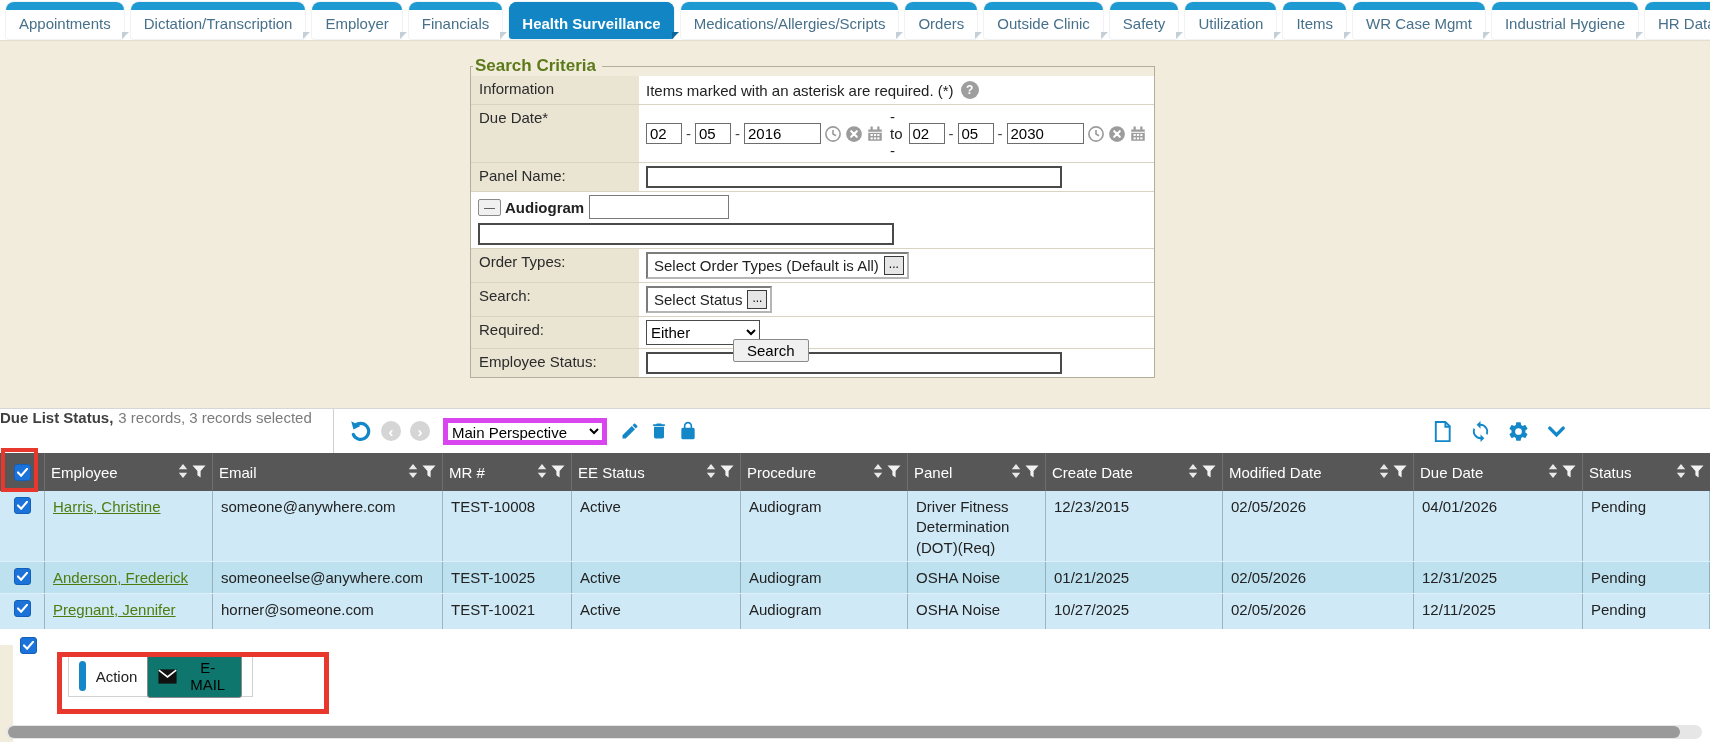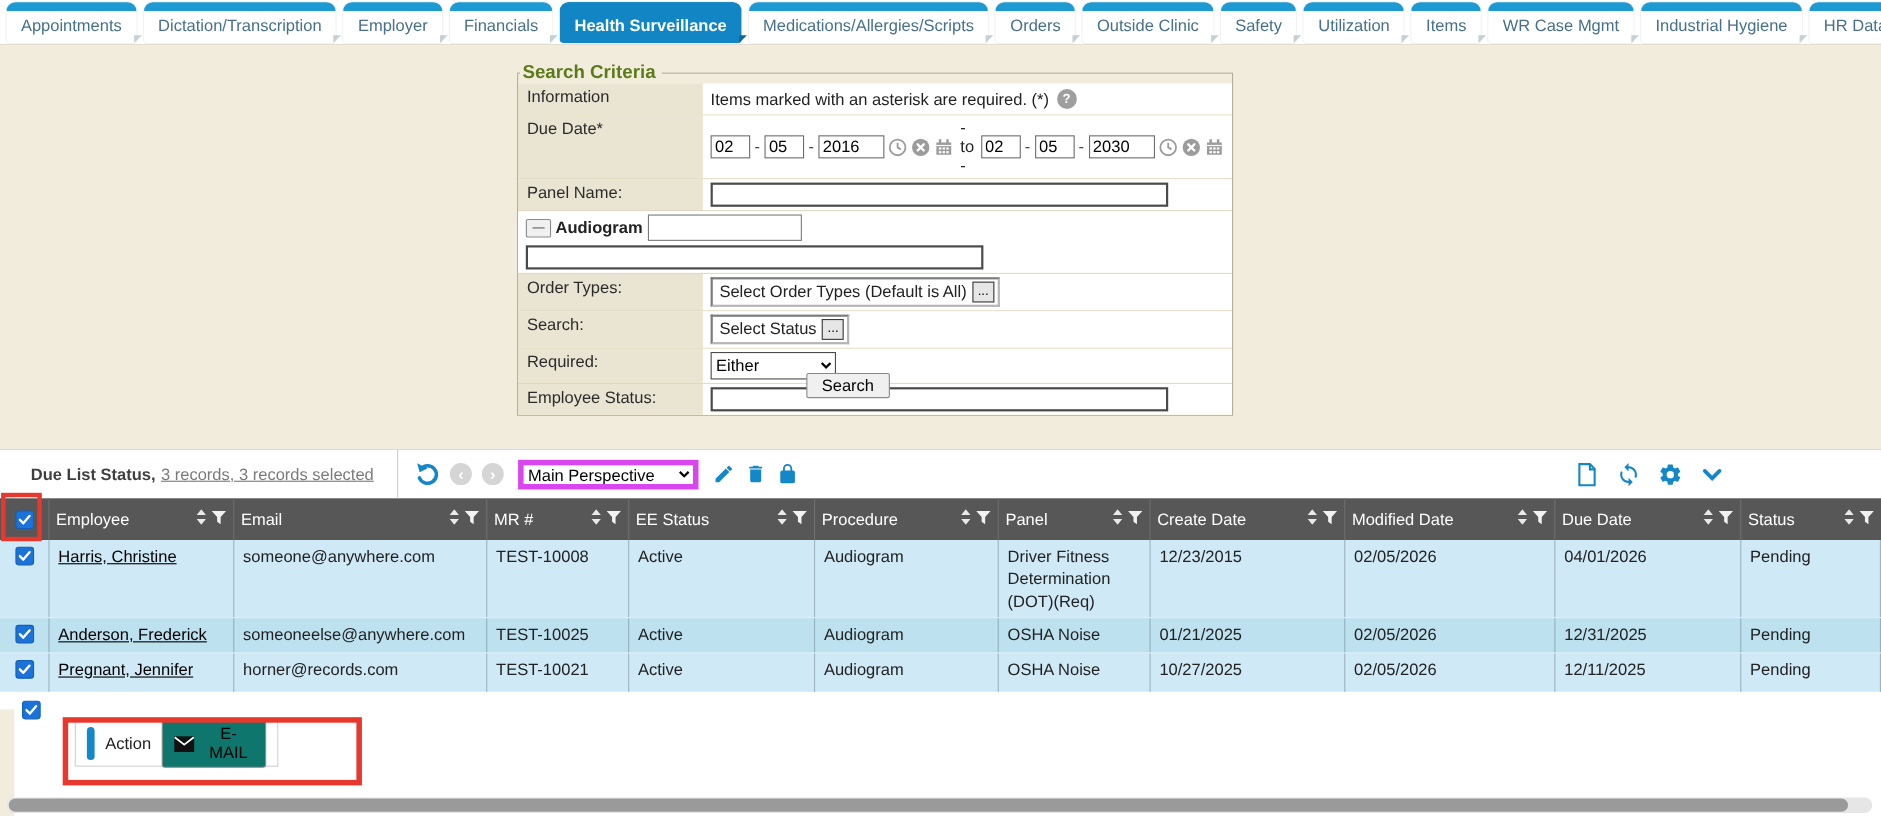--- a/index.html
+++ b/index.html
@@ -44,21 +44,21 @@
   .srow { display:flex; border-top:1px solid #d9d4c2; background:#fef9c3; }
   .srow:first-of-type { border-top:none; }
   .slabel { width:168px; flex:0 0 168px; background:#eae4d3; padding:4px 8px; color:#2b2b2b; }
   .svalue { flex:1; background:#fff; padding:3px 7px; display:flex; align-items:center; gap:4px; }
   .svalue.col { flex-direction:column; align-items:flex-start; justify-content:center; gap:4px; }
   .h28{min-height:28px}.h31{min-height:31px}.h54{min-height:54px}.h30{min-height:30px}.h29{min-height:29px}
 
   .qcircle { width:18px; height:18px; border-radius:50%; background:#9e9e9e; color:#fff;
     font-weight:bold; font-size:12px; display:inline-flex; align-items:center; justify-content:center; margin-left:3px; }
   .din { width:36px; height:21px; border:1px solid #6d6d6d; font:15px "Liberation Sans",sans-serif; padding:1px 3px; }
-  .din.year { width:60px; }
+  .din.year { width:77px; }
   .dash { color:#444; margin:0 1px; }
   .gico { color:#9c9c9c; display:inline-flex; }
   .gico svg { width:18px; height:18px; }
   .winp { width:416px; height:22px; border:2px solid #4a4a4a; font:15px "Liberation Sans",sans-serif; padding:1px 4px; }
   .minusbtn { width:23px; height:17px; border:1px solid #8a8a8a; background:#f0f0f0; border-radius:2px;
     font-size:11px; line-height:1; color:#333; display:inline-flex; align-items:center; justify-content:center; }
   .chipname { font-weight:bold; margin:0 5px 0 4px; }
   .smallinp { width:140px; height:24px; border:1px solid #7a7a7a; font:15px "Liberation Sans",sans-serif; }
   .selbox { display:inline-flex; align-items:center; gap:5px; background:#fff;
     border:2px solid #b5b5b5; border-top-color:#7c7c7c; border-left-color:#7c7c7c; padding:2px 3px 2px 6px; }
@@ -67,23 +67,23 @@
   .reqsel { width:114px; height:25px; border:1px solid #4a4a4a; font:15px "Liberation Sans",sans-serif; background:#fff; }
   .searchbtn {
     position:absolute; left:733px; top:298px; padding:2px 13px; font:15px "Liberation Sans",sans-serif;
     background:#f0f0f0; border:1px solid #8a8a8a; border-radius:2px; cursor:pointer;
   }
 
   
   .gridsec { position:absolute; top:408px; left:0; width:1710px; height:334px; background:#fff; border-top:1px solid #d6d6d6; }
   .gtb { height:44px; display:flex; align-items:center; }
   .gtb-title { width:334px; flex:0 0 334px; height:100%; border-right:1px solid #cfcfcf;
-    display:flex; align-items:center; padding-left:0; gap:5px;margin-left:28px; }
+    display:flex; padding-left:0; gap:5px; }
   .gtb-title b { color:#3f3f3f; }
-  .gtb-title span { color:#7b7b7b;text-decoration:underline; }
+  .gtb-title span { color:#7b7b7b; }
   .gtb-left { display:flex; align-items:center; gap:9px; padding-left:14px; }
   .bico { color:#1487c8; display:inline-flex; cursor:pointer; }
   .bico svg { width:20px; height:20px; }
   .bico.big svg { width:24px; height:24px; }
   .navcircle { width:20px; height:20px; border-radius:50%; background:#d5d5d5; color:#fff;
     display:inline-flex; align-items:center; justify-content:center; font-size:15px; font-weight:bold; line-height:1; }
   .perssel { width:164px; height:27px; border:5px solid #d946ef; font:15px "Liberation Sans",sans-serif; background:#fff; margin:0 4px; }
   .gtb-right { margin-left:auto; display:flex; align-items:center; gap:15px; padding-right:142px; }
   .gtb-right .bico svg { width:23px; height:23px; }
 
@@ -96,21 +96,21 @@
   .c1{width:168px;flex:0 0 168px}.c2{width:230px;flex:0 0 230px}.c3{width:129px;flex:0 0 129px}
   .c4{width:169px;flex:0 0 169px}.c5{width:167px;flex:0 0 167px}.c6{width:138px;flex:0 0 138px}
   .c7{width:177px;flex:0 0 177px}.c8{width:191px;flex:0 0 191px}.c9{width:169px;flex:0 0 169px}
   .c10{width:127px;flex:0 0 127px;border-right:none}
   .trow { display:flex; align-items:stretch; }
   .trow.alt1 { background:#cfe9f6; }
   .trow.alt2 { background:#bee1f0; border-top:1px solid #ddeff8; border-bottom:1px solid #ddeff8; }
   .rh70{height:70px}.rh33{height:33px}.rh35{height:35px}
   .td { padding:6px 8px; border-right:1px solid rgba(80,95,105,.38); overflow:hidden; line-height:1.35; }
   .td.ck { display:flex; justify-content:center; padding:6px 0 0; }
-  .emp-link { color:#000000; text-decoration:underline; cursor:pointer; }
+  .emp-link { color:#4d7c0f; text-decoration:underline; cursor:pointer; }
 
   .cbx { width:17px; height:17px; background:#1b72d8; border:1px solid #1460b8; border-radius:3px;
     display:inline-flex; align-items:center; justify-content:center; cursor:pointer; flex:0 0 auto; }
   .cbx svg { width:11px; height:9px; }
 
   .sorticon svg { width:10px; height:14px; }
   .funicon svg { width:14px; height:13px; }
 
   
   .gfoot { position:relative; height:100px; background:#fff; }
@@ -554,21 +554,21 @@
 
     <div class="trow alt1 rh35">
       <div class="td c0 ck">
           <span class="cbx">
             <svg viewBox="0 0 12 10">
               <path d="M1 5l3.5 3.5L11 1" stroke="#fff" stroke-width="2.4" fill="none" stroke-linecap="round"></path>
             </svg>
           </span>
         </div>
       <div class="td c1"><a class="emp-link">Pregnant, Jennifer</a></div>
-      <div class="td c2">horner@records.com</div>
+      <div class="td c2">horner@someone.com</div>
       <div class="td c3">TEST-10021</div>
       <div class="td c4">Active</div>
       <div class="td c5">Audiogram</div>
       <div class="td c6">OSHA Noise</div>
       <div class="td c7">10/27/2025</div>
       <div class="td c8">02/05/2026</div>
       <div class="td c9">12/11/2025</div>
       <div class="td c10">Pending</div>
     </div>
 

